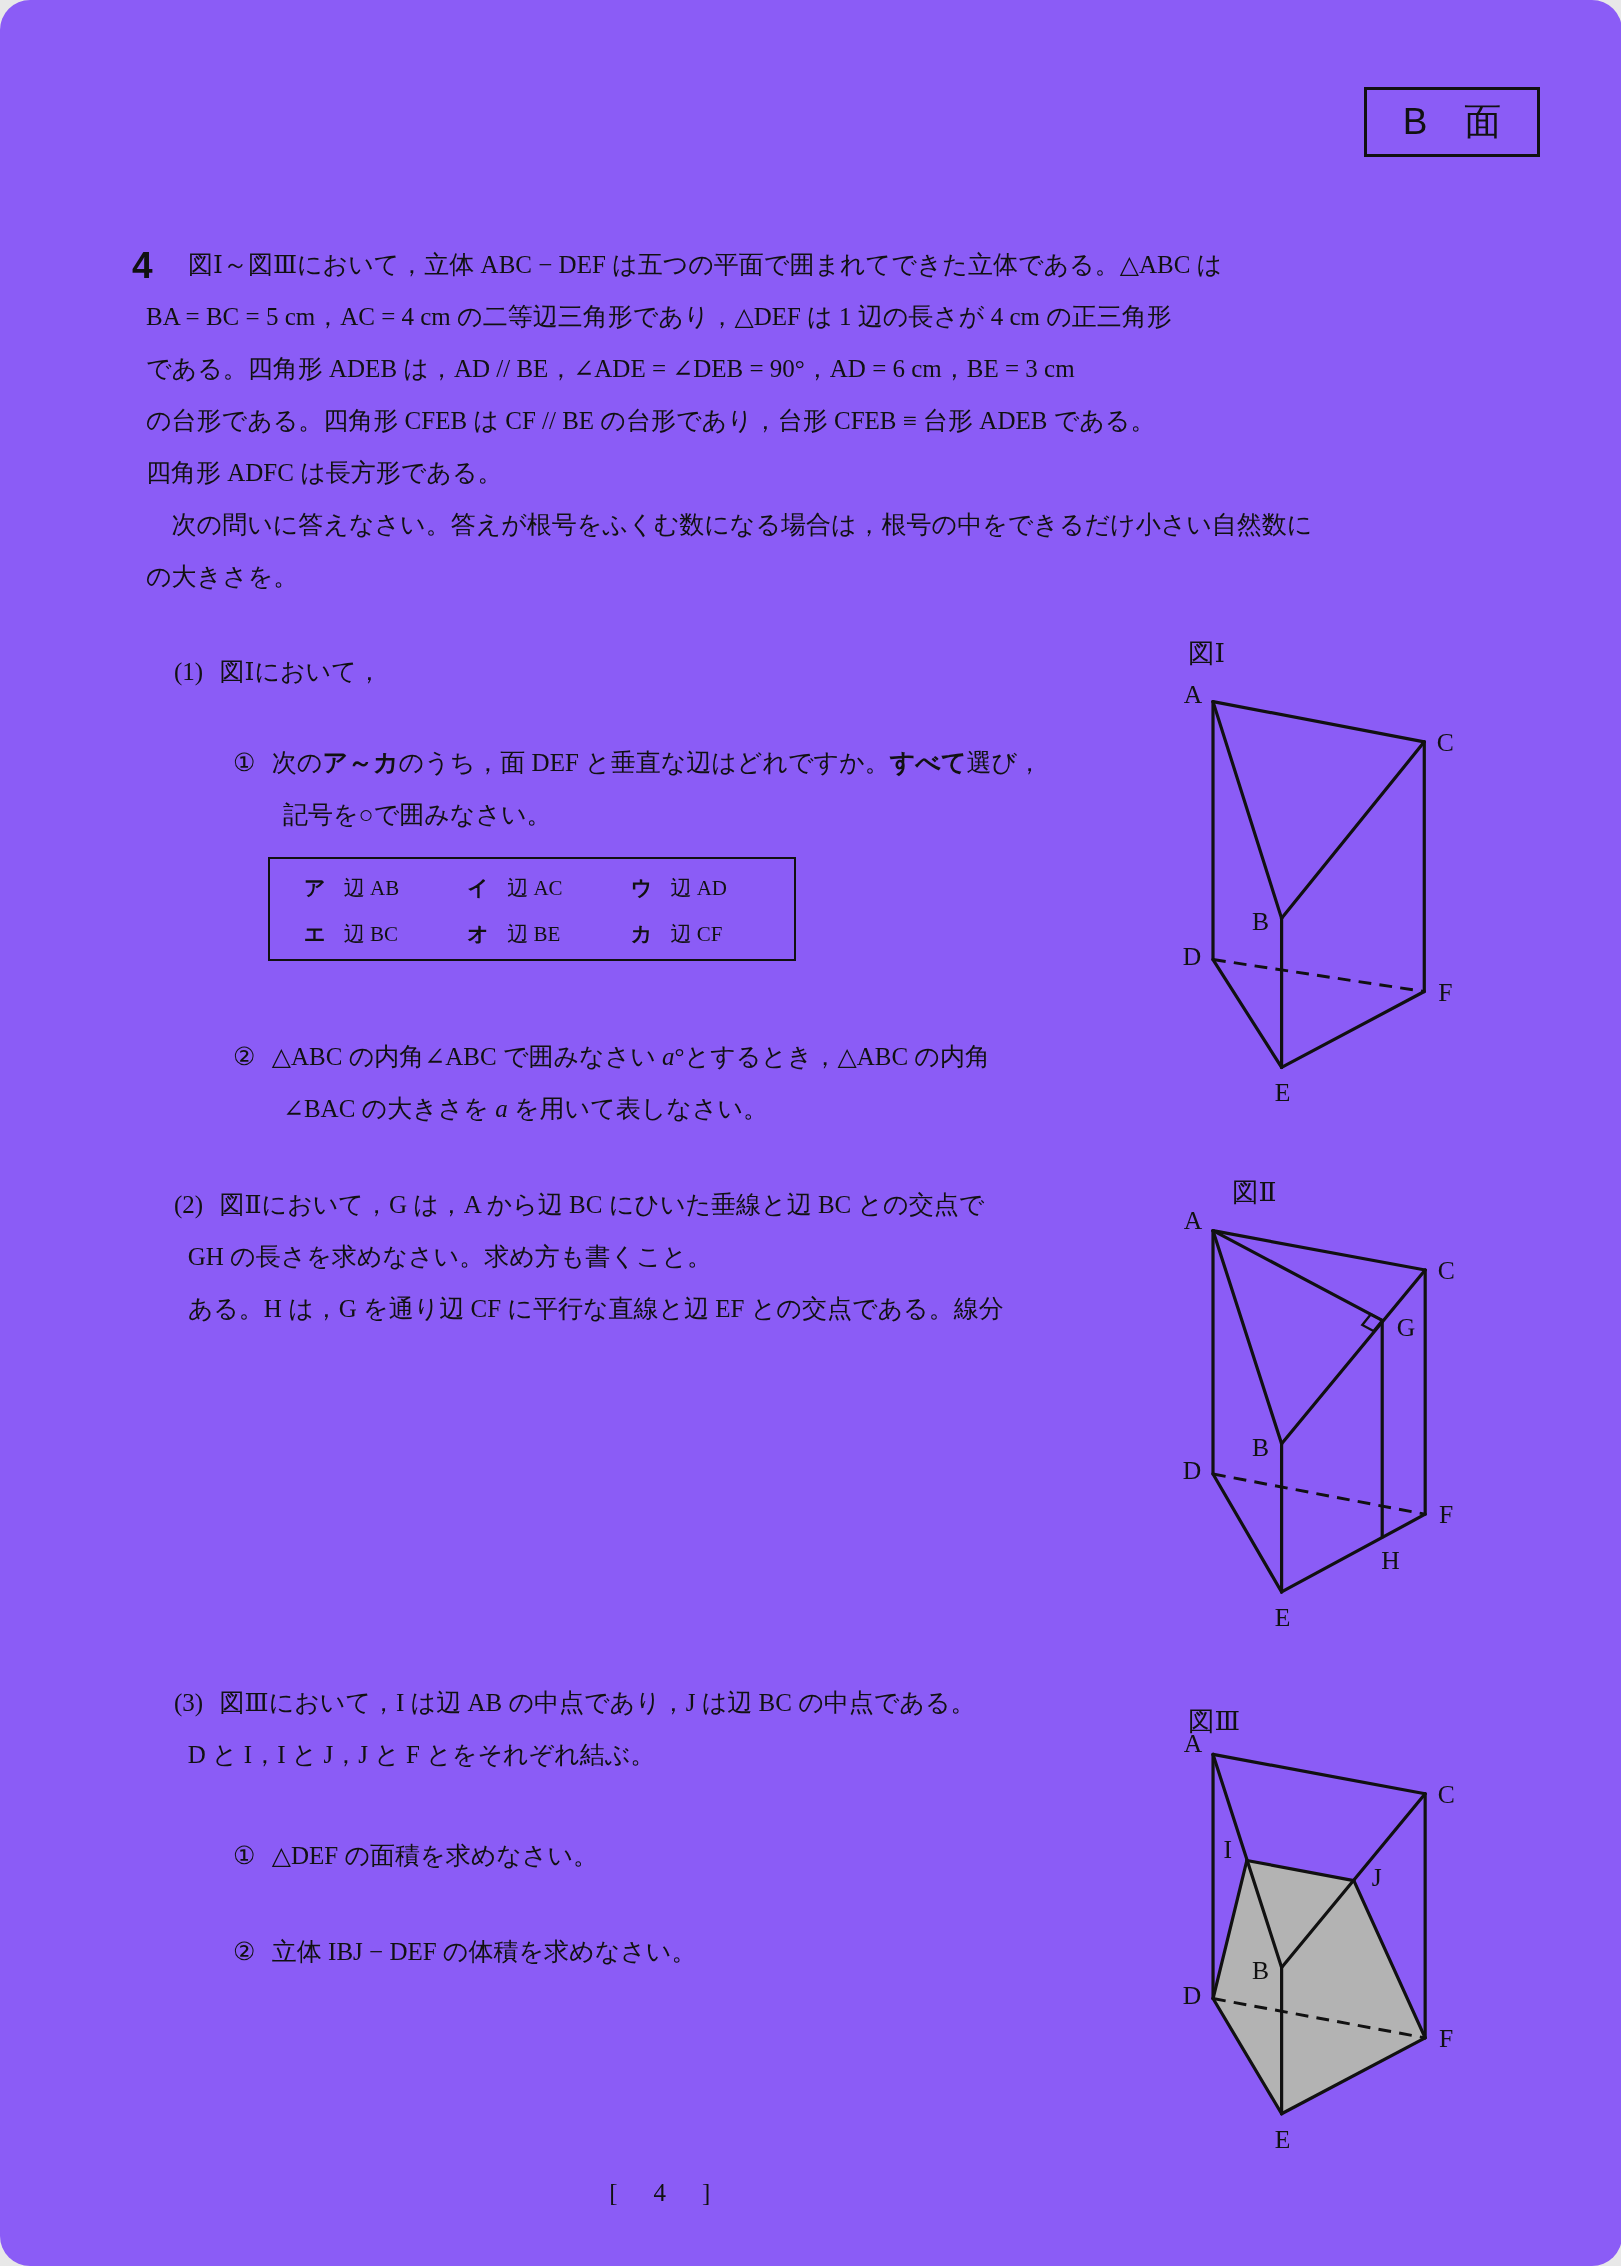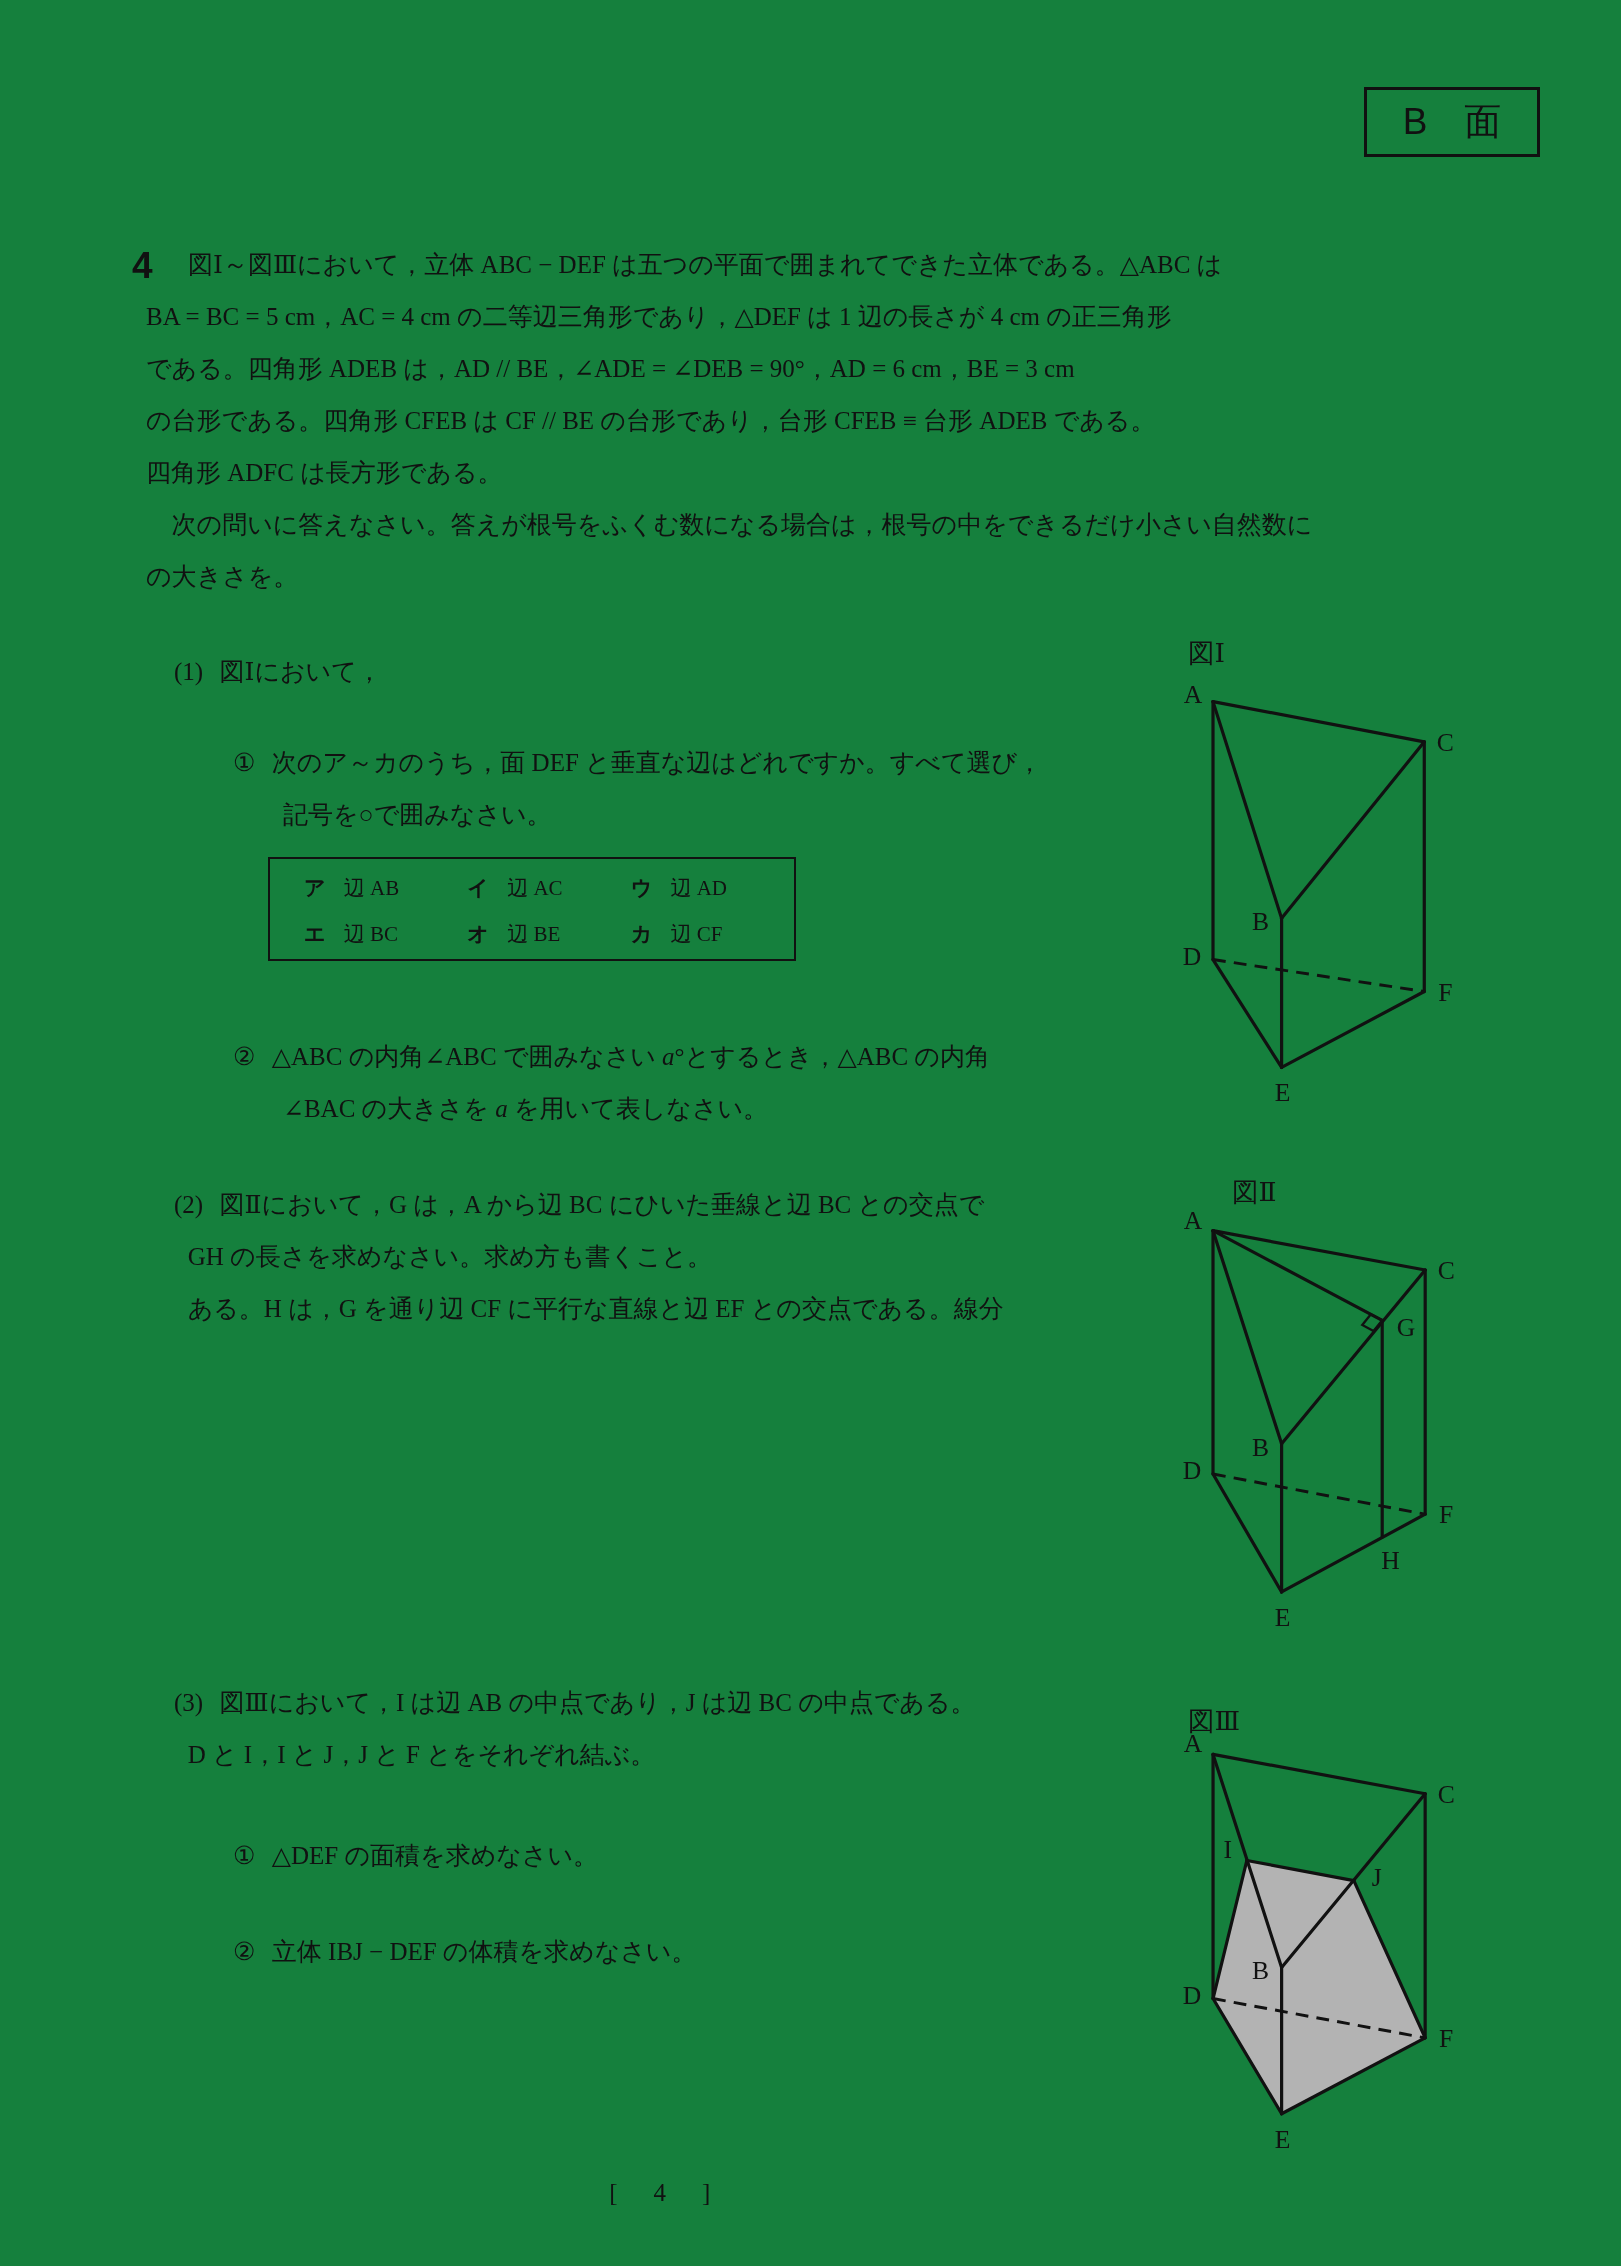--- a/index.html
+++ b/index.html
@@ -1,24 +1,25 @@
 <!DOCTYPE html>
 <html style="font-size:14.6px"><head>
 <meta charset="utf-8">
 <style>
   html,body { margin:0; padding:0; background:#e8e8e8; }
   .page {
-    position:relative; width:1622px; height:2266px; background:#15803d;
+    position:relative; width:1622px; height:2266px; background:#8b5cf6;
     font-family:"Liberation Serif","DejaVu Serif",serif; color:#111;
     overflow:hidden;
+    border-radius:30px;
   }
   .abs { position:absolute; }
   .line { white-space:nowrap; }
   .gothic { font-family:"Liberation Sans","DejaVu Sans",sans-serif; }
-  .b { font-weight:normal; }
+  .b { font-weight:bold; }
   .it { font-style:italic; }
 
   .side-box {
     left:1364px; top:87px; width:170px; height:64px;
     border:3.7px solid #111; display:flex; align-items:center; justify-content:center;
     font-size:37px; font-family:"Liberation Sans","DejaVu Sans",sans-serif;
   }
   .prob-num { left:132px; top:245px; font-size:37px; font-weight:bold;
     font-family:"Liberation Sans","DejaVu Sans",sans-serif; }
 

